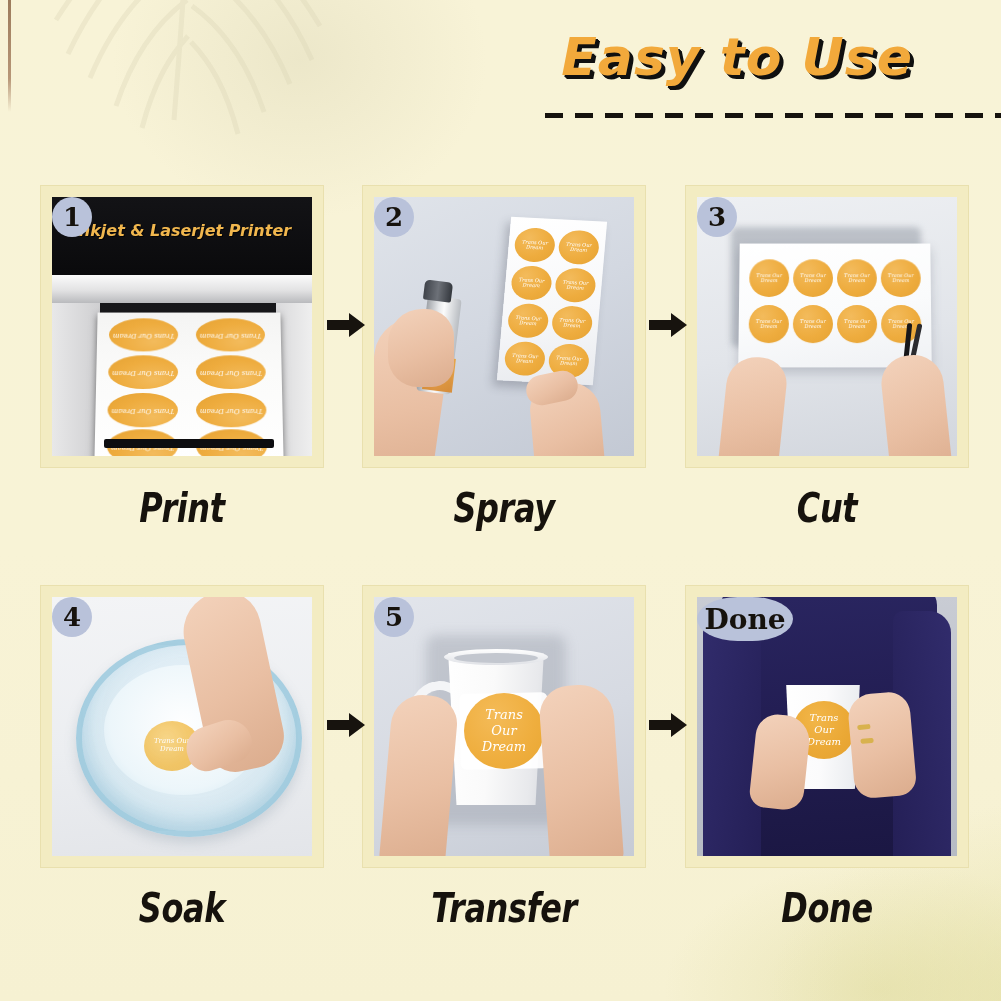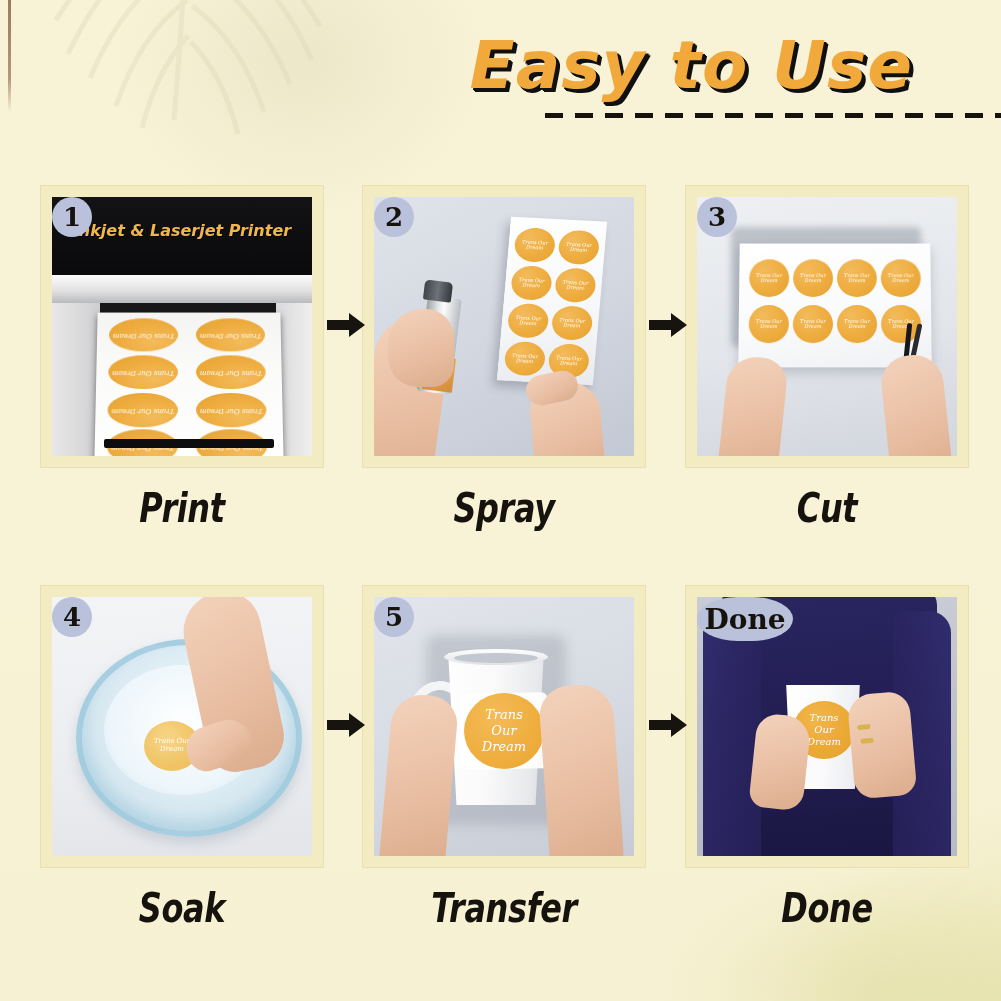--- a/index.html
+++ b/index.html
@@ -51,21 +51,21 @@
     left: 0; top: 0;
     width: 1001px; height: 150px;
   }
   #title {
     position: absolute;
     right: 88px;
     top: 27px;
     font-family: "DejaVu Sans", sans-serif;
     font-style: italic;
     font-weight: bold;
-    font-size: 66px;
+    font-size: 52px;
     letter-spacing: 1px;
     color: #f2a93b;
     text-shadow:
       3px 3px 0 #101010,
       4px 4px 0 #101010,
       2px 2px 0 #101010;
     white-space: nowrap;
   }
   #title-rule {
     position: absolute;

